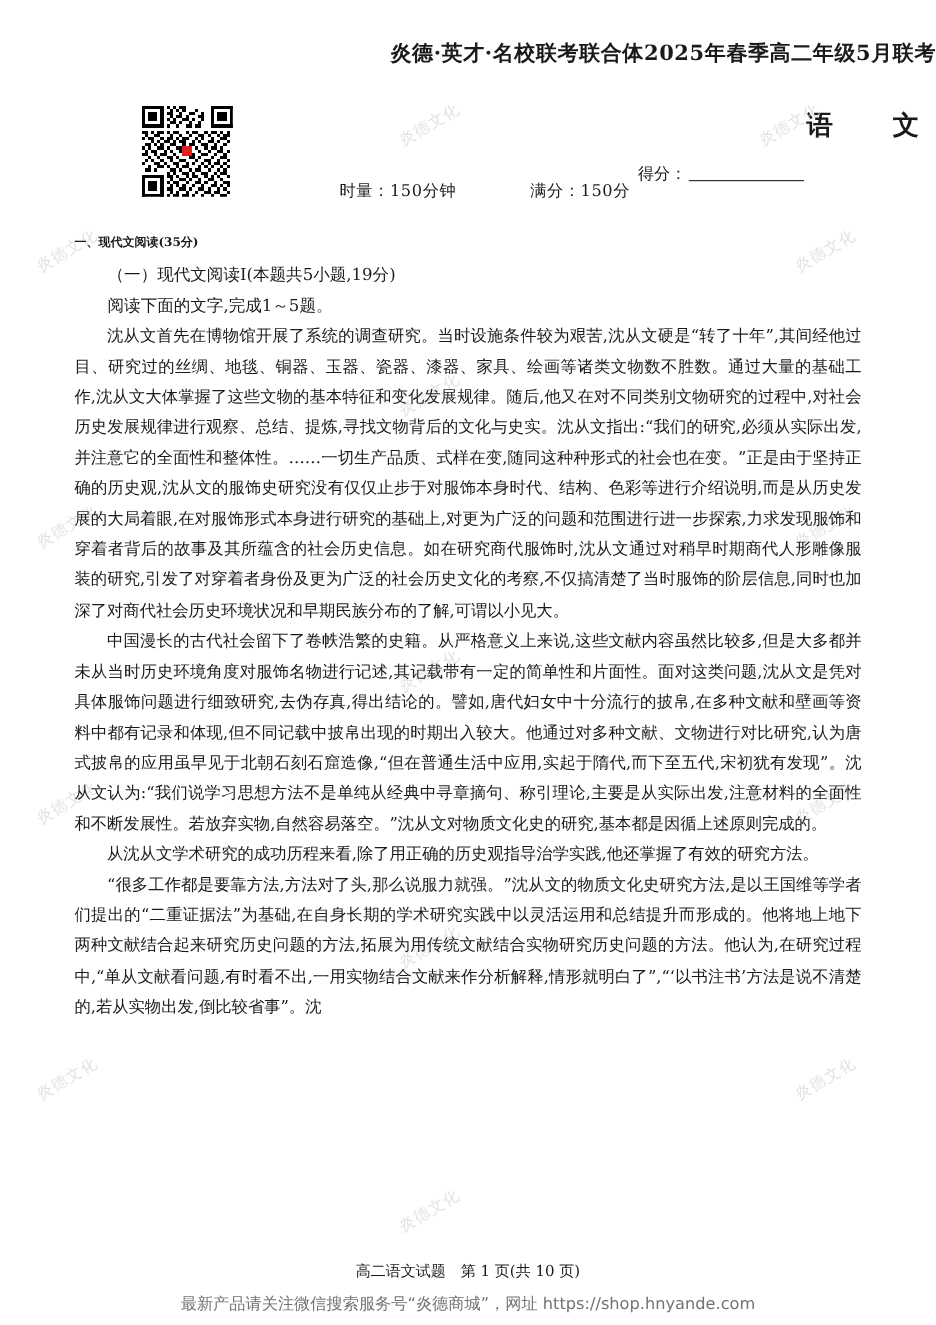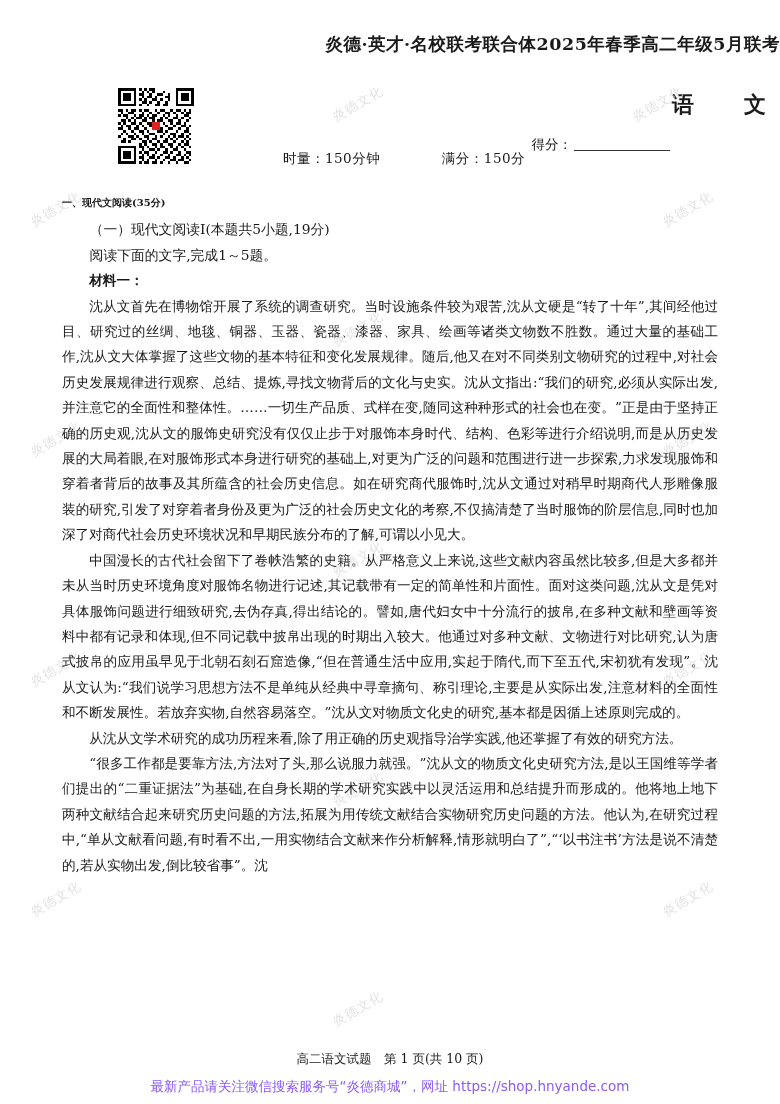--- a/index.html
+++ b/index.html
@@ -127,21 +127,21 @@
     text-align: center;
     font-size: 12.5px;
   }
   .footer-ad {
     position: absolute;
     bottom: 8px;
     left: 0;
     right: 0;
     text-align: center;
     font-size: 13.5px;
-    color: #8b5cf6;
+    color: #737373;
     font-family: "DejaVu Sans", "Liberation Sans", sans-serif;
   }
 </style>
 </head>
 <body>
 
 <div class="page">
 
   <div class="watermark" style="left:28px;  top:200px;">炎德文化</div>
   <div class="watermark" style="left:28px;  top:430px;">炎德文化</div>
@@ -405,21 +405,20 @@
   <div class="meta-line">
     <span>时量：150分钟</span>
     <span class="gap"></span>
     <span>满分：150分</span>
   </div>
 
   <div class="content">
     <div class="sec-title">一、现代文阅读(35分)</div>
     <p class="sub-title">（一）现代文阅读Ⅰ(本题共5小题,19分)</p>
     <p class="sub-title">阅读下面的文字,完成1～5题。</p>
-    <p class="mat-label">材料一：</p>
     <p class="para">沈从文首先在博物馆开展了系统的调查研究。当时设施条件较为艰苦,沈从文硬是“转了十年”,其间经他过目、研究过的丝绸、地毯、铜器、玉器、瓷器、漆器、家具、绘画等诸类文物数不胜数。通过大量的基础工作,沈从文大体掌握了这些文物的基本特征和变化发展规律。随后,他又在对不同类别文物研究的过程中,对社会历史发展规律进行观察、总结、提炼,寻找文物背后的文化与史实。沈从文指出:“我们的研究,必须从实际出发,并注意它的全面性和整体性。……一切生产品质、式样在变,随同这种种形式的社会也在变。”正是由于坚持正确的历史观,沈从文的服饰史研究没有仅仅止步于对服饰本身时代、结构、色彩等进行介绍说明,而是从历史发展的大局着眼,在对服饰形式本身进行研究的基础上,对更为广泛的问题和范围进行进一步探索,力求发现服饰和穿着者背后的故事及其所蕴含的社会历史信息。如在研究商代服饰时,沈从文通过对稍早时期商代人形雕像服装的研究,引发了对穿着者身份及更为广泛的社会历史文化的考察,不仅搞清楚了当时服饰的阶层信息,同时也加深了对商代社会历史环境状况和早期民族分布的了解,可谓以小见大。</p>
     <p class="para">中国漫长的古代社会留下了卷帙浩繁的史籍。从严格意义上来说,这些文献内容虽然比较多,但是大多都并未从当时历史环境角度对服饰名物进行记述,其记载带有一定的简单性和片面性。面对这类问题,沈从文是凭对具体服饰问题进行细致研究,去伪存真,得出结论的。譬如,唐代妇女中十分流行的披帛,在多种文献和壁画等资料中都有记录和体现,但不同记载中披帛出现的时期出入较大。他通过对多种文献、文物进行对比研究,认为唐式披帛的应用虽早见于北朝石刻石窟造像,“但在普通生活中应用,实起于隋代,而下至五代,宋初犹有发现”。沈从文认为:“我们说学习思想方法不是单纯从经典中寻章摘句、称引理论,主要是从实际出发,注意材料的全面性和不断发展性。若放弃实物,自然容易落空。”沈从文对物质文化史的研究,基本都是因循上述原则完成的。</p>
     <p class="para">从沈从文学术研究的成功历程来看,除了用正确的历史观指导治学实践,他还掌握了有效的研究方法。</p>
     <p class="para">“很多工作都是要靠方法,方法对了头,那么说服力就强。”沈从文的物质文化史研究方法,是以王国维等学者们提出的“二重证据法”为基础,在自身长期的学术研究实践中以灵活运用和总结提升而形成的。他将地上地下两种文献结合起来研究历史问题的方法,拓展为用传统文献结合实物研究历史问题的方法。他认为,在研究过程中,“单从文献看问题,有时看不出,一用实物结合文献来作分析解释,情形就明白了”,“‘以书注书’方法是说不清楚的,若从实物出发,倒比较省事”。沈</p>
   </div>
 
   <div class="footer-center">高二语文试题　第 1 页(共 10 页)</div>
   <div class="footer-ad">最新产品请关注微信搜索服务号“炎德商城”，网址 https://shop.hnyande.com</div>
 
 </div>

